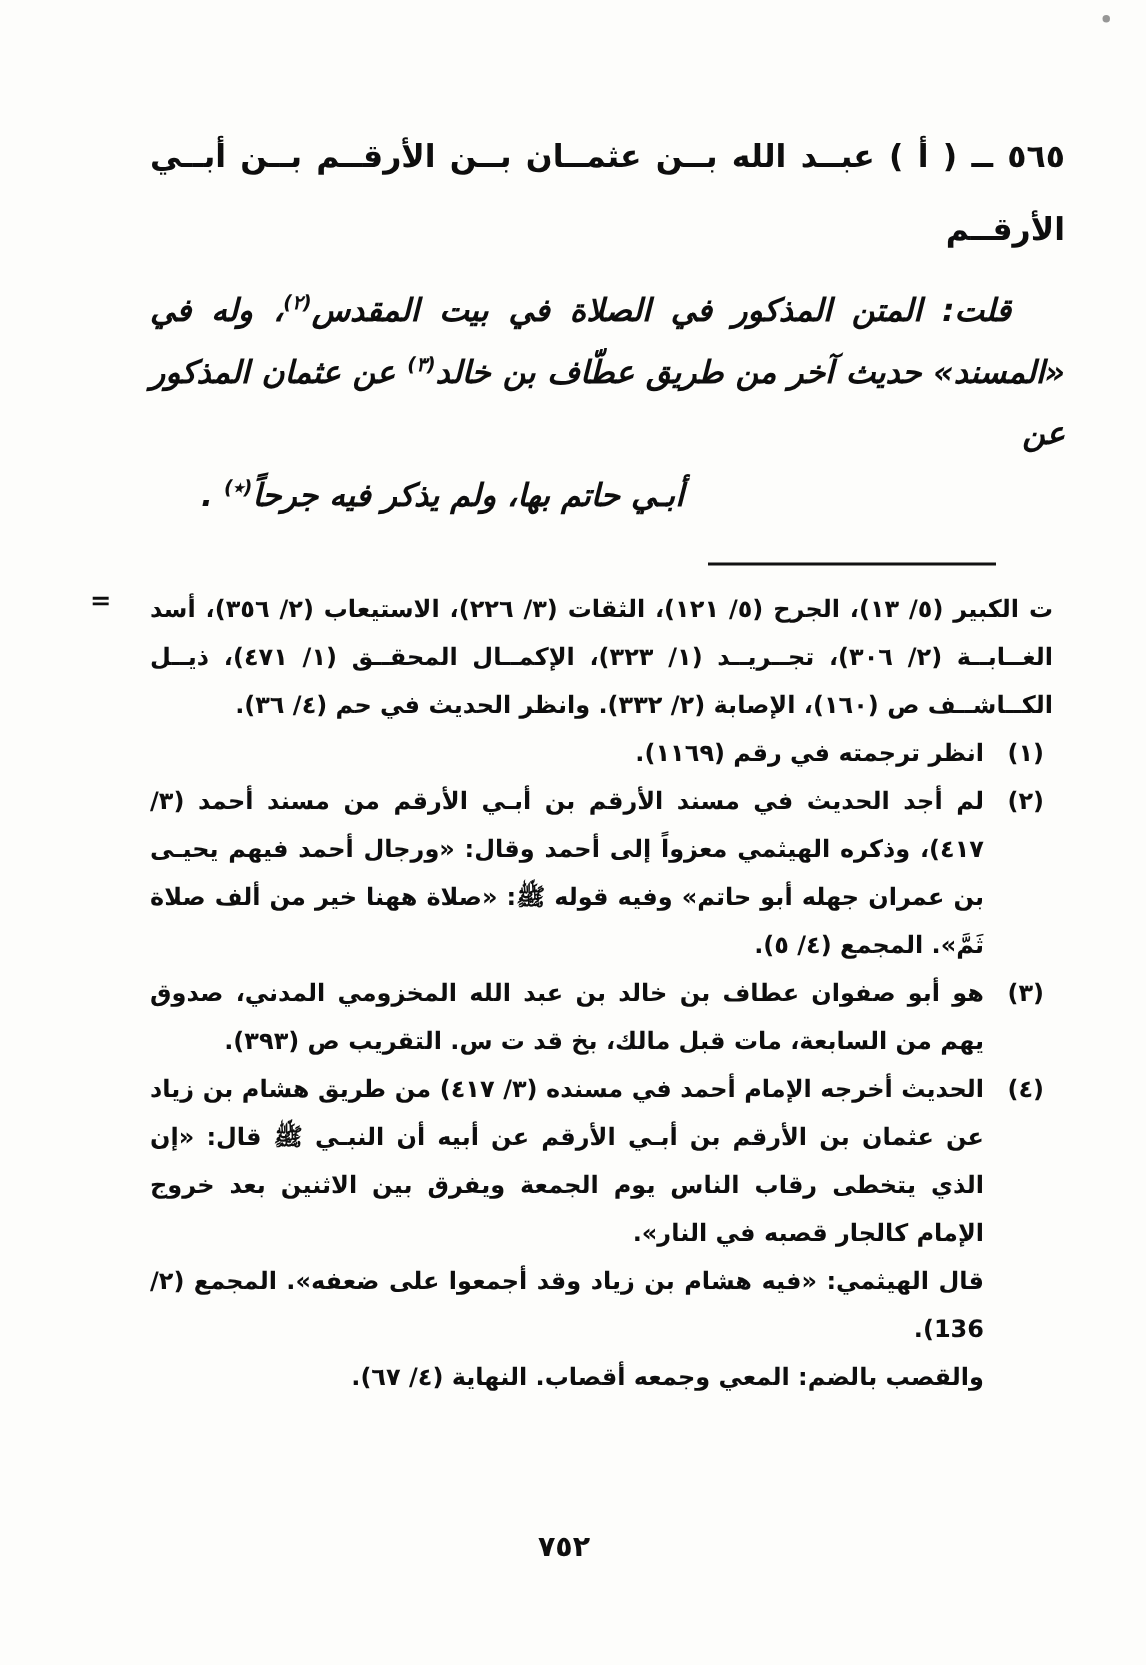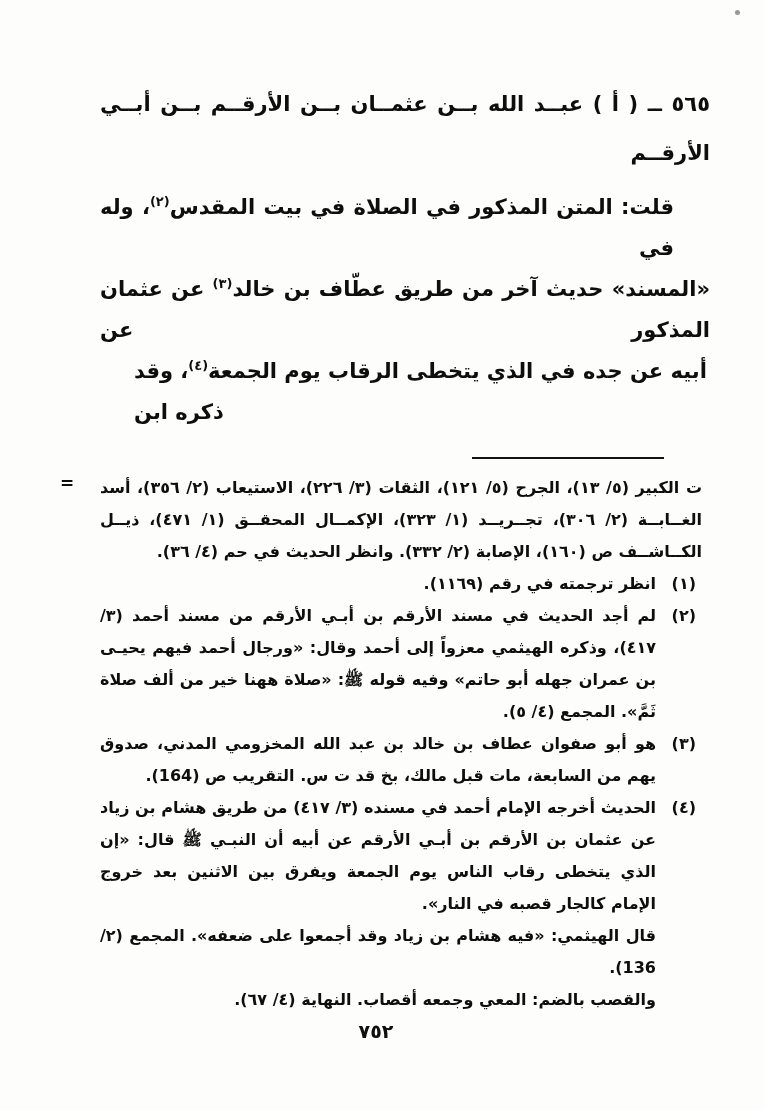--- a/index.html
+++ b/index.html
@@ -25,21 +25,21 @@
 
   
   .main-text { font-size: 21px; font-weight: 700; }
   .tline {
     text-align: justify;
     text-align-last: justify;
     white-space: normal;
   }
   .p1 .tline { line-height: 49px; }
   .p2 { margin-top: 9px; }
-  .p2 .tline { line-height: 41px; }
+  .p2 .tline { line-height: 41px; font-style: italic; }
   .p2 .tline:first-child { padding-right: 36px; }
   .p2 .tline:last-child {
     text-align: left;
     text-align-last: left;
     padding-left: 34px;
   }
   .supref {
     font-size: 13px;
     vertical-align: super;
     line-height: 0;
@@ -142,21 +142,21 @@
 
   <div class="speck"></div>
 
   <section class="main-text">
     <div class="para p1">
         <div class="tline">٥٦٥ ــ ( أ ) عبــد الله بــن عثمــان بــن الأرقــم بــن أبــي الأرقــم</div>
       </div>
     <div class="para p2">
         <div class="tline">قلت: المتن المذكور في الصلاة في بيت المقدس<span class="supref">(٢)</span>، وله في</div>
         <div class="tline">«المسند» حديث آخر من طريق عطّاف بن خالد<span class="supref">(٣)</span> عن عثمان المذكور عن</div>
-        <div class="tline">أبيه عن جده في الذي يتخطى الرقاب يوم الجمعة<span class="supref">(٤)</span>، وقد ذكره ابن</div>
+        <div class="tline">أبـي حاتم بها، ولم يذكر فيه جرحاً<span class="supref">(٭)</span> .</div>
       </div>
   </section>
 
 
   <div class="fn-sep"></div>
 
   <section class="footnotes">
     <div class="fn-cont">
       <span class="cont-eq">=</span>
       <div class="fn-cont-text">ت الكبير (٥/ ١٣)، الجرح (٥/ ١٢١)، الثقات (٣/ ٢٢٦)، الاستيعاب (٢/ ٣٥٦)، أسد الغــابــة (٢/ ٣٠٦)، تجــريــد (١/ ٣٢٣)، الإكمــال المحقــق (١/ ٤٧١)، ذيــل الكــاشــف ص (١٦٠)، الإصابة (٢/ ٣٣٢). وانظر الحديث في حم (٤/ ٣٦).</div>
@@ -170,21 +170,21 @@
         </div>
         <div class="fn-row">
           <span class="fn-marker">(٢)</span>
           <div class="fn-body">
             <div class="fn-para">لم أجد الحديث في مسند الأرقم بن أبـي الأرقم من مسند أحمد (٣/ ٤١٧)، وذكره الهيثمي معزواً إلى أحمد وقال: «ورجال أحمد فيهم يحيـى بن عمران جهله أبو حاتم» وفيه قوله ﷺ: «صلاة ههنا خير من ألف صلاة ثَمَّ». المجمع (٤/ ٥).</div>
           </div>
         </div>
         <div class="fn-row">
           <span class="fn-marker">(٣)</span>
           <div class="fn-body">
-            <div class="fn-para">هو أبو صفوان عطاف بن خالد بن عبد الله المخزومي المدني، صدوق يهم من السابعة، مات قبل مالك، بخ قد ت س. التقريب ص (164).</div>
+            <div class="fn-para">هو أبو صفوان عطاف بن خالد بن عبد الله المخزومي المدني، صدوق يهم من السابعة، مات قبل مالك، بخ قد ت س. التقريب ص (٣٩٣).</div>
           </div>
         </div>
         <div class="fn-row">
           <span class="fn-marker">(٤)</span>
           <div class="fn-body">
             <div class="fn-para">الحديث أخرجه الإمام أحمد في مسنده (٣/ ٤١٧) من طريق هشام بن زياد عن عثمان بن الأرقم بن أبـي الأرقم عن أبيه أن النبـي ﷺ قال: «إن الذي يتخطى رقاب الناس يوم الجمعة ويفرق بين الاثنين بعد خروج الإمام كالجار قصبه في النار».</div>
             <div class="fn-para">قال الهيثمي: «فيه هشام بن زياد وقد أجمعوا على ضعفه». المجمع (٢/ 136).</div>
             <div class="fn-para">والقصب بالضم: المعي وجمعه أقصاب. النهاية (٤/ ٦٧).</div>
           </div>
         </div>

